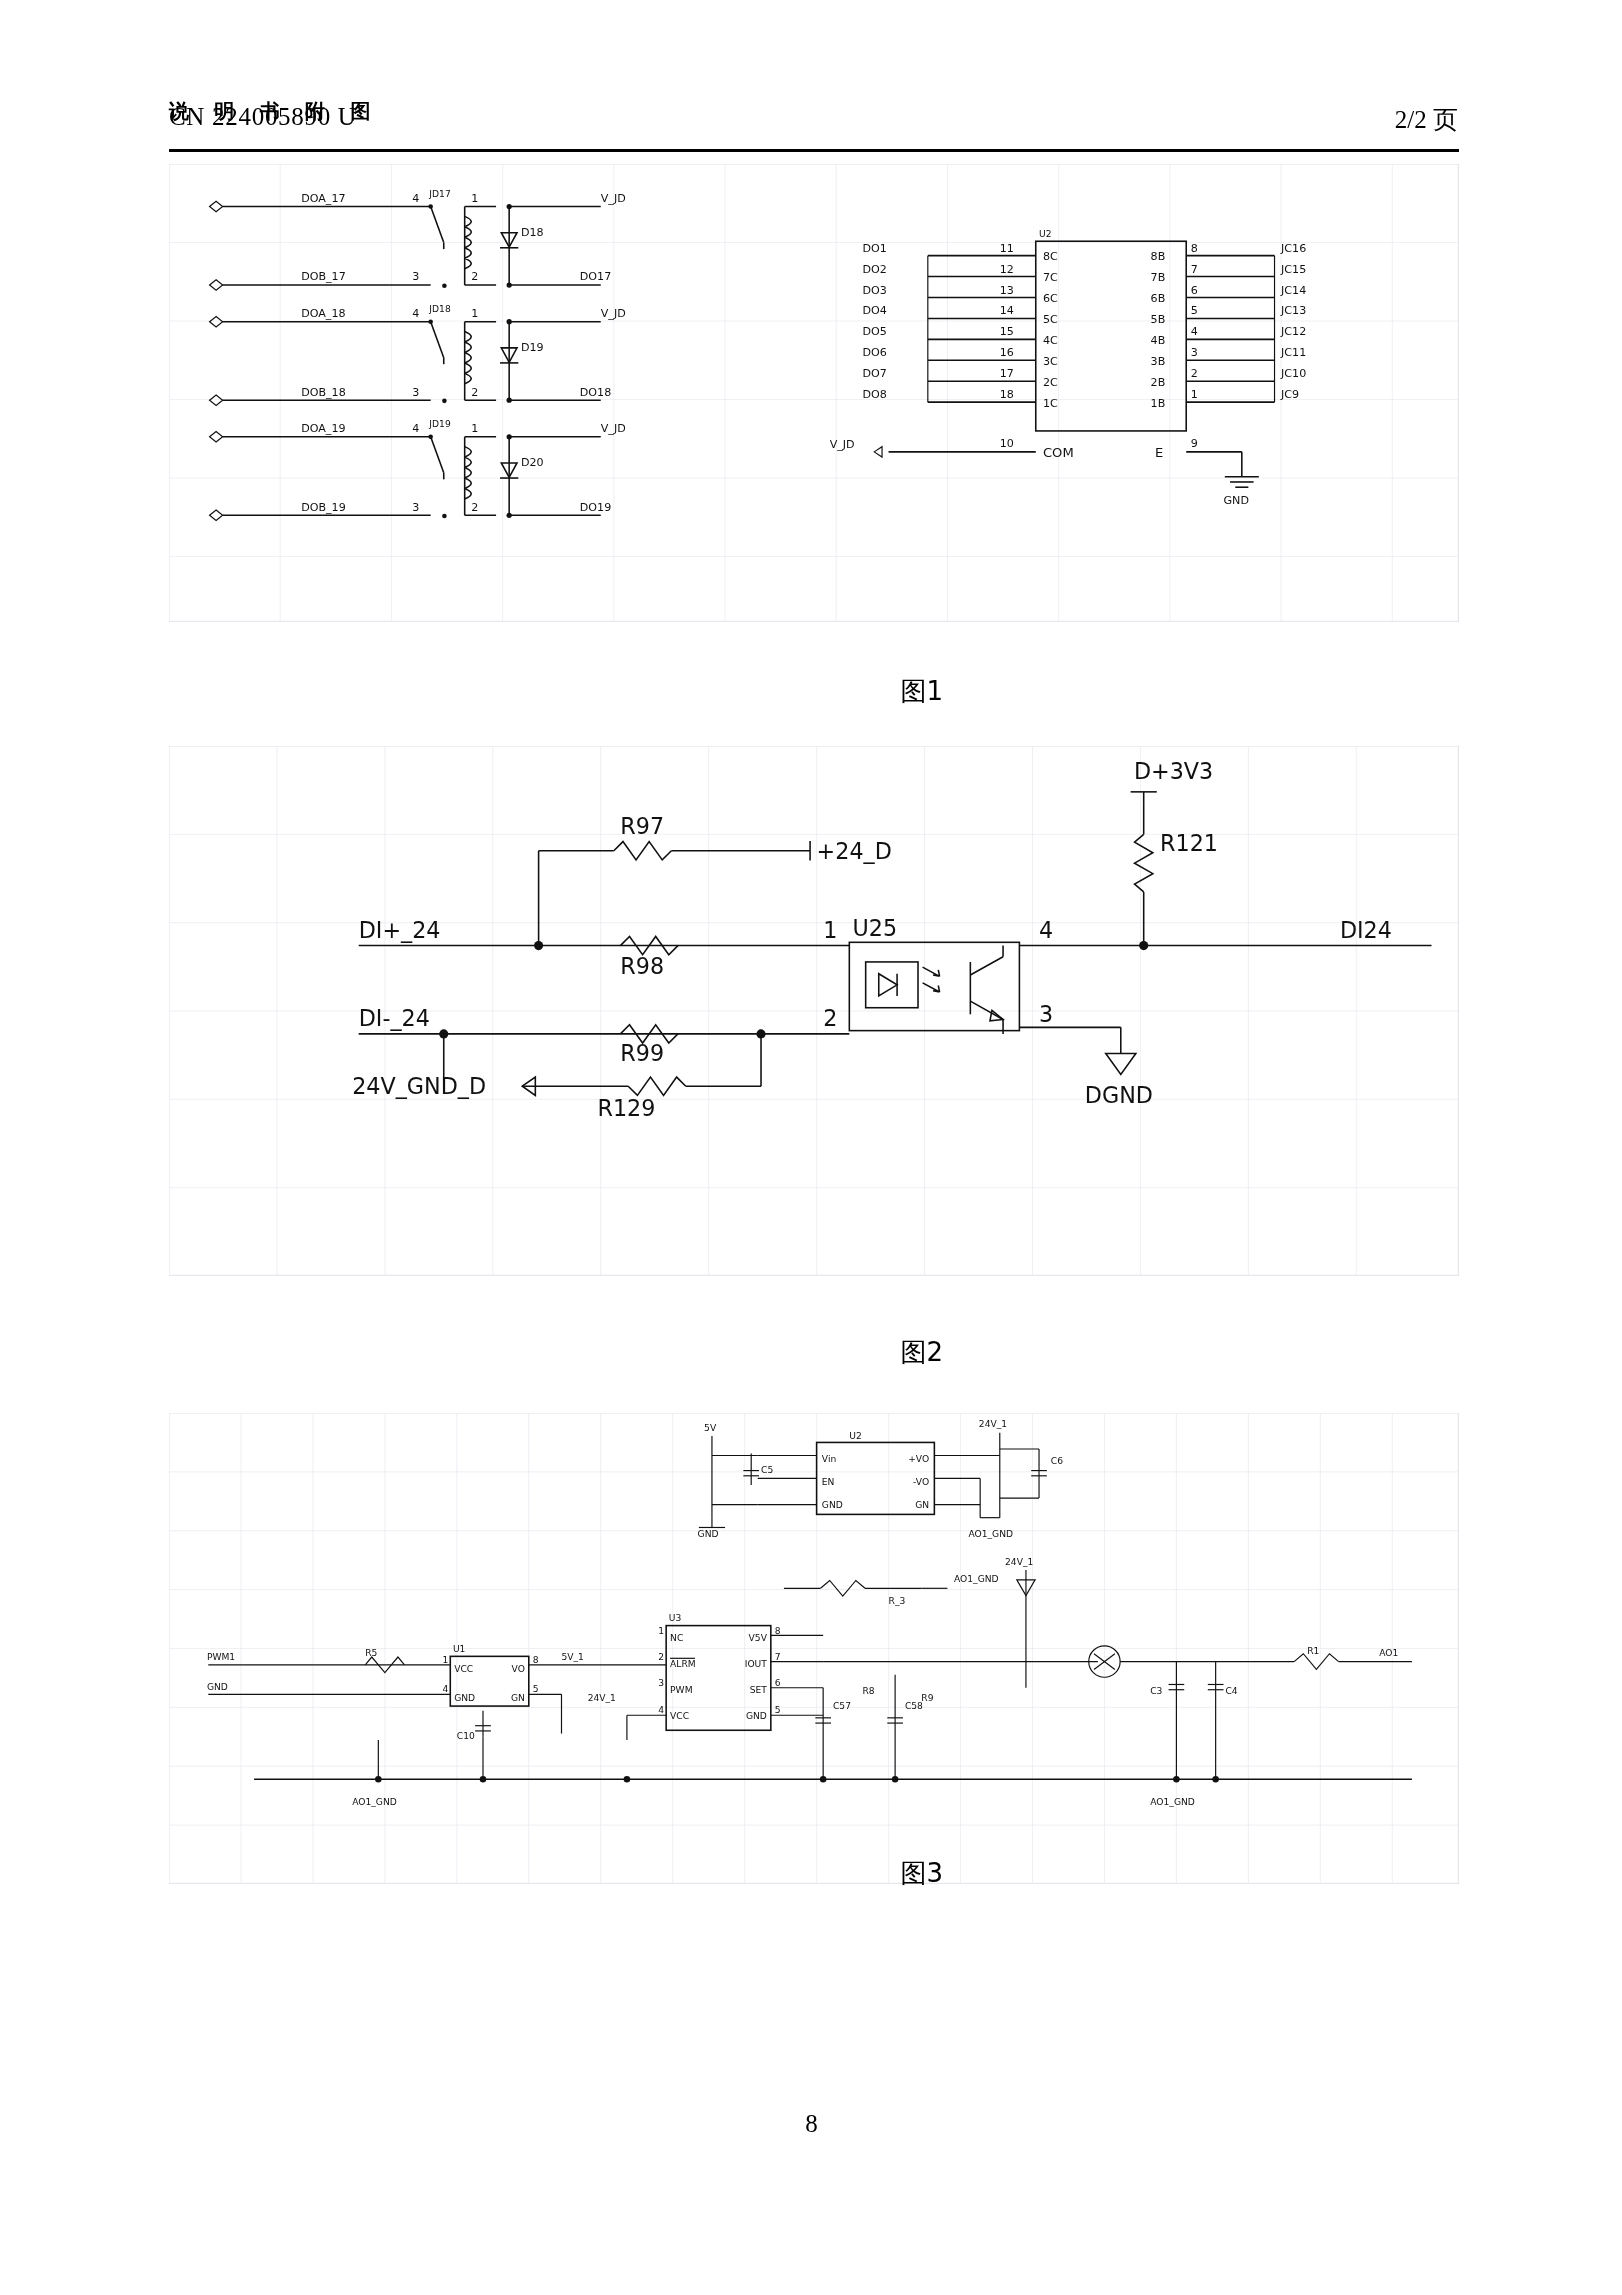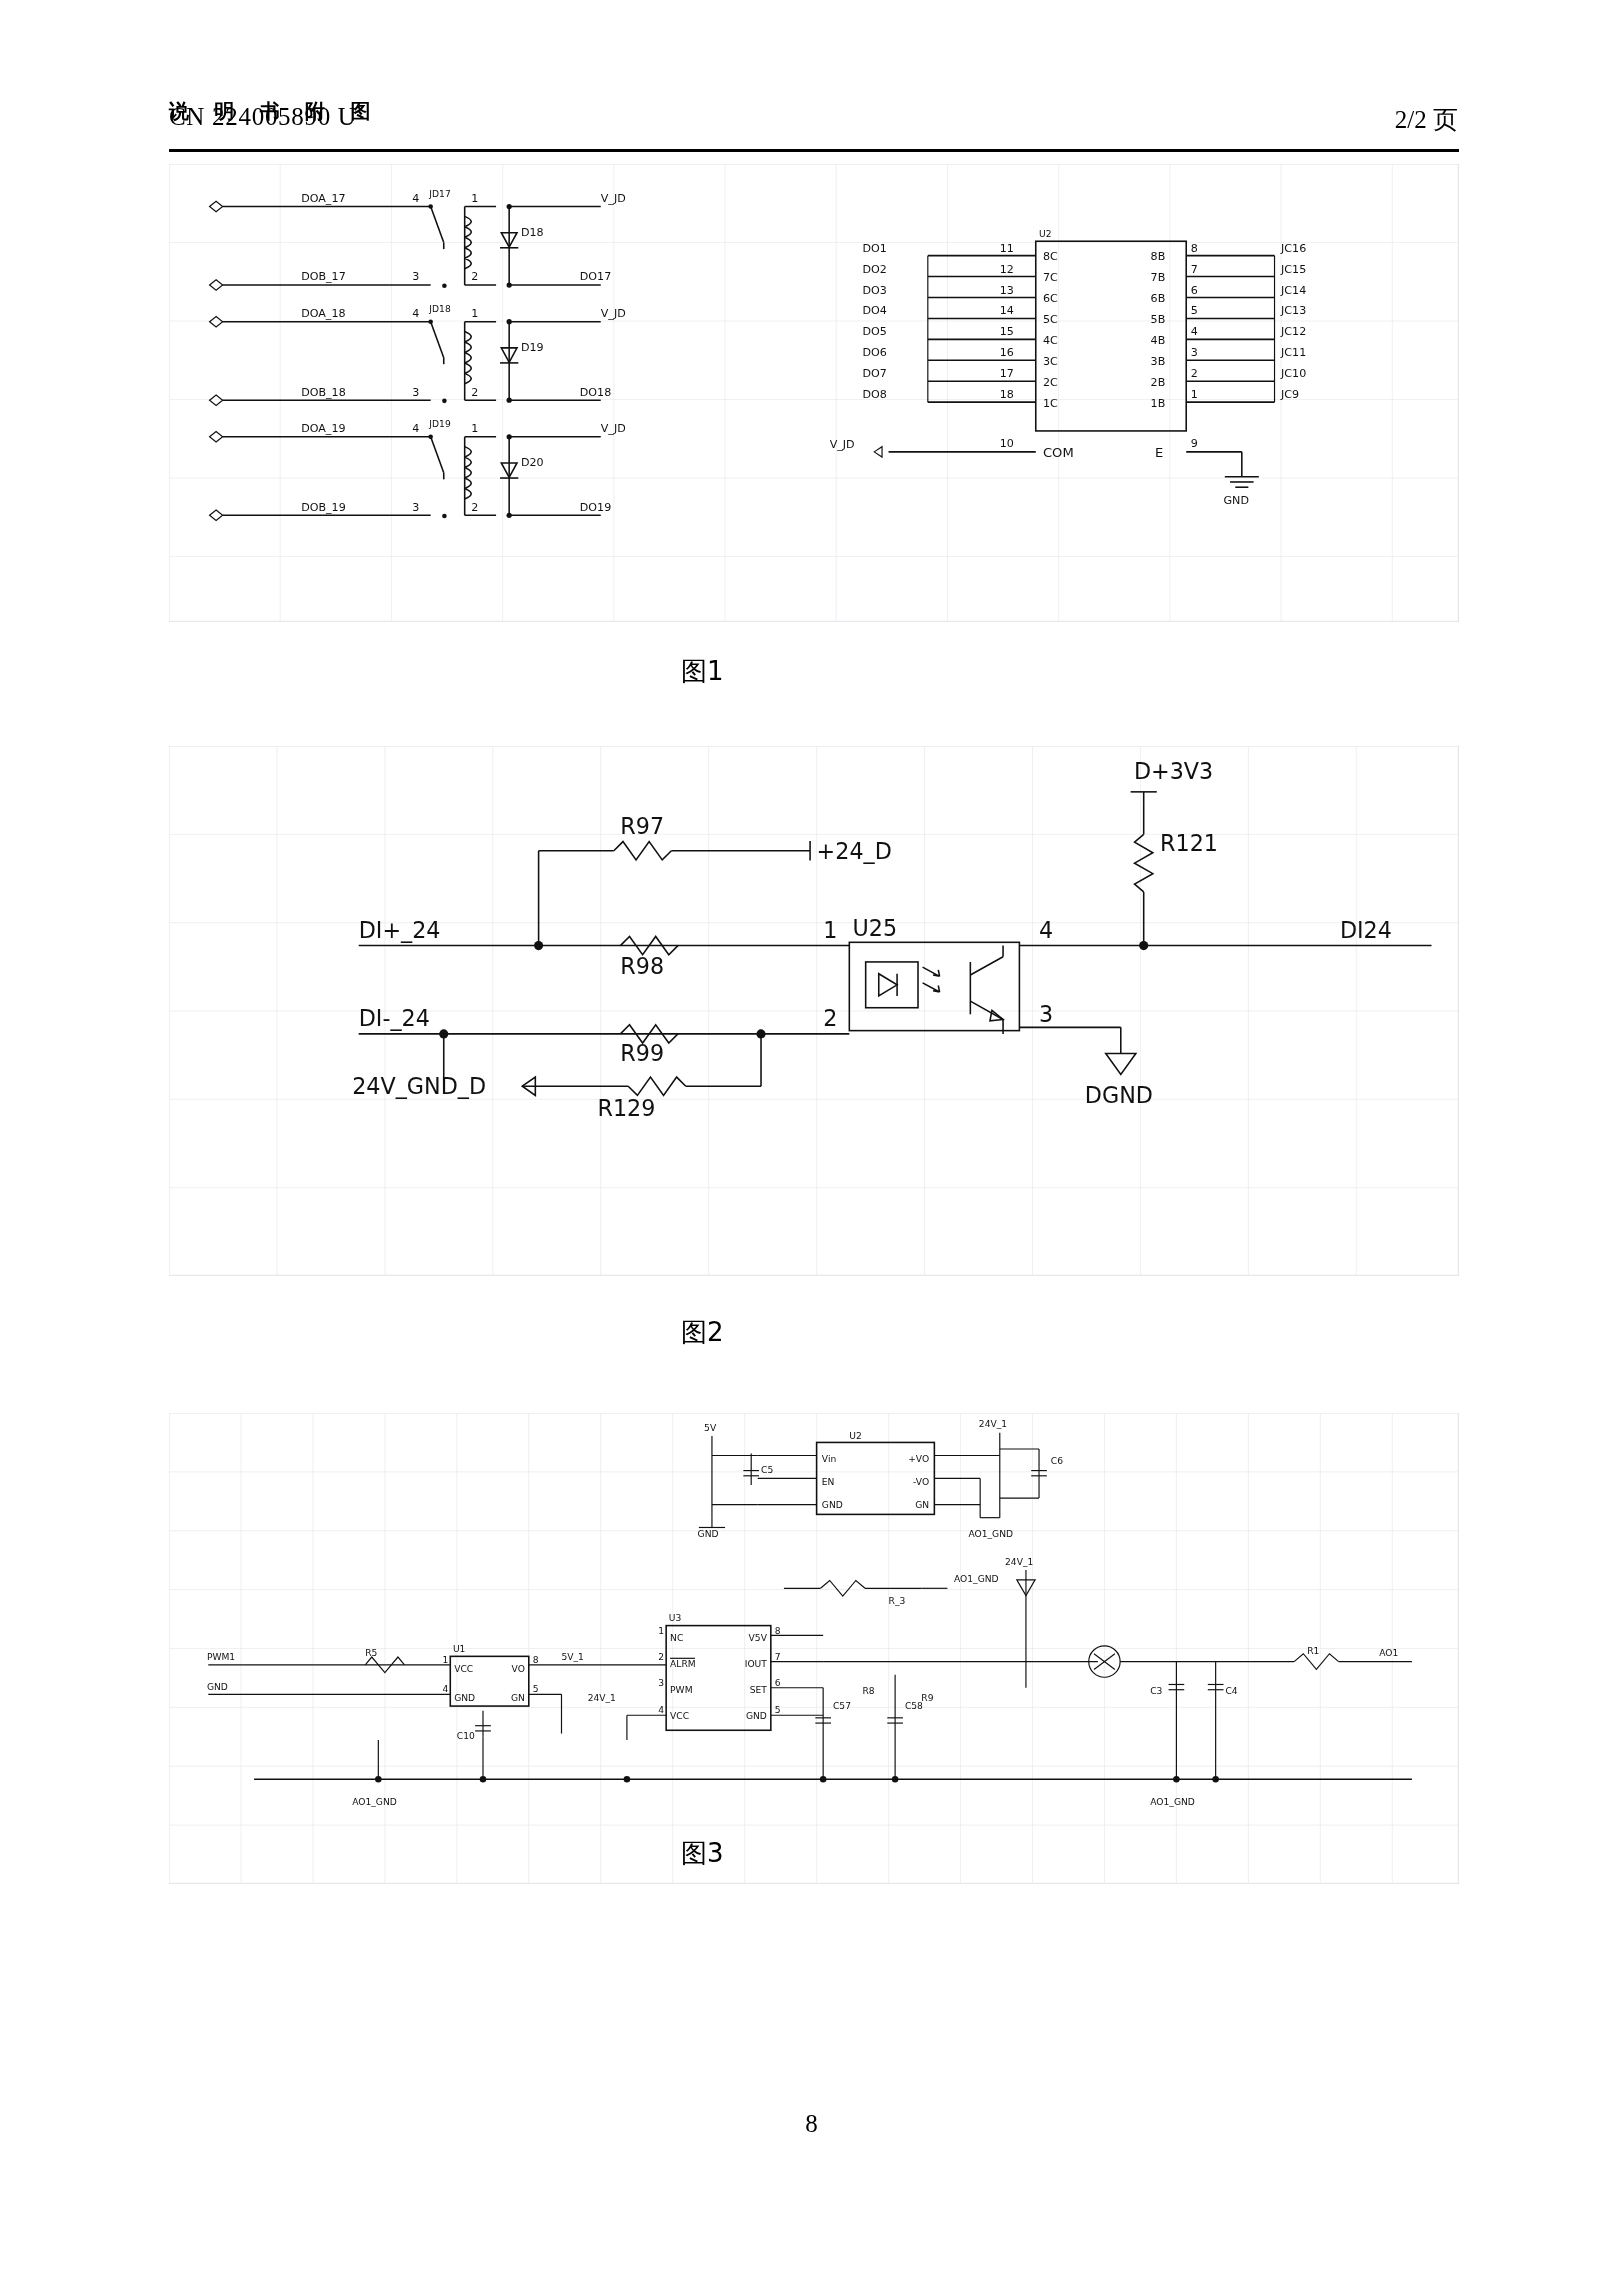--- a/index.html
+++ b/index.html
@@ -31,22 +31,22 @@
   .hdr-right{
     position:absolute;right:0;top:5.2px;
     font-size:25px;
     font-family:"Liberation Serif", serif;
   }
   .hdr-rule{
     position:absolute;left:169px;top:149px;width:1290px;height:2.6px;background:#000;
   }
   
   .caption{
-    position:absolute;width:262px;text-align:left;
-    font-size:26px;font-family:"DejaVu Sans", sans-serif;
+    position:absolute;width:262px;text-align:right;
+    font-size:26px;font-family:"DejaVu Sans", sans-serif;margin-top:20px;
   }
   .pagenum{
     position:absolute;left:0;right:0;top:2110px;text-align:center;
     font-size:25px;font-family:"Liberation Serif", serif;
   }
   
   .fig{
     position:absolute;
     background:#fff;
   }

